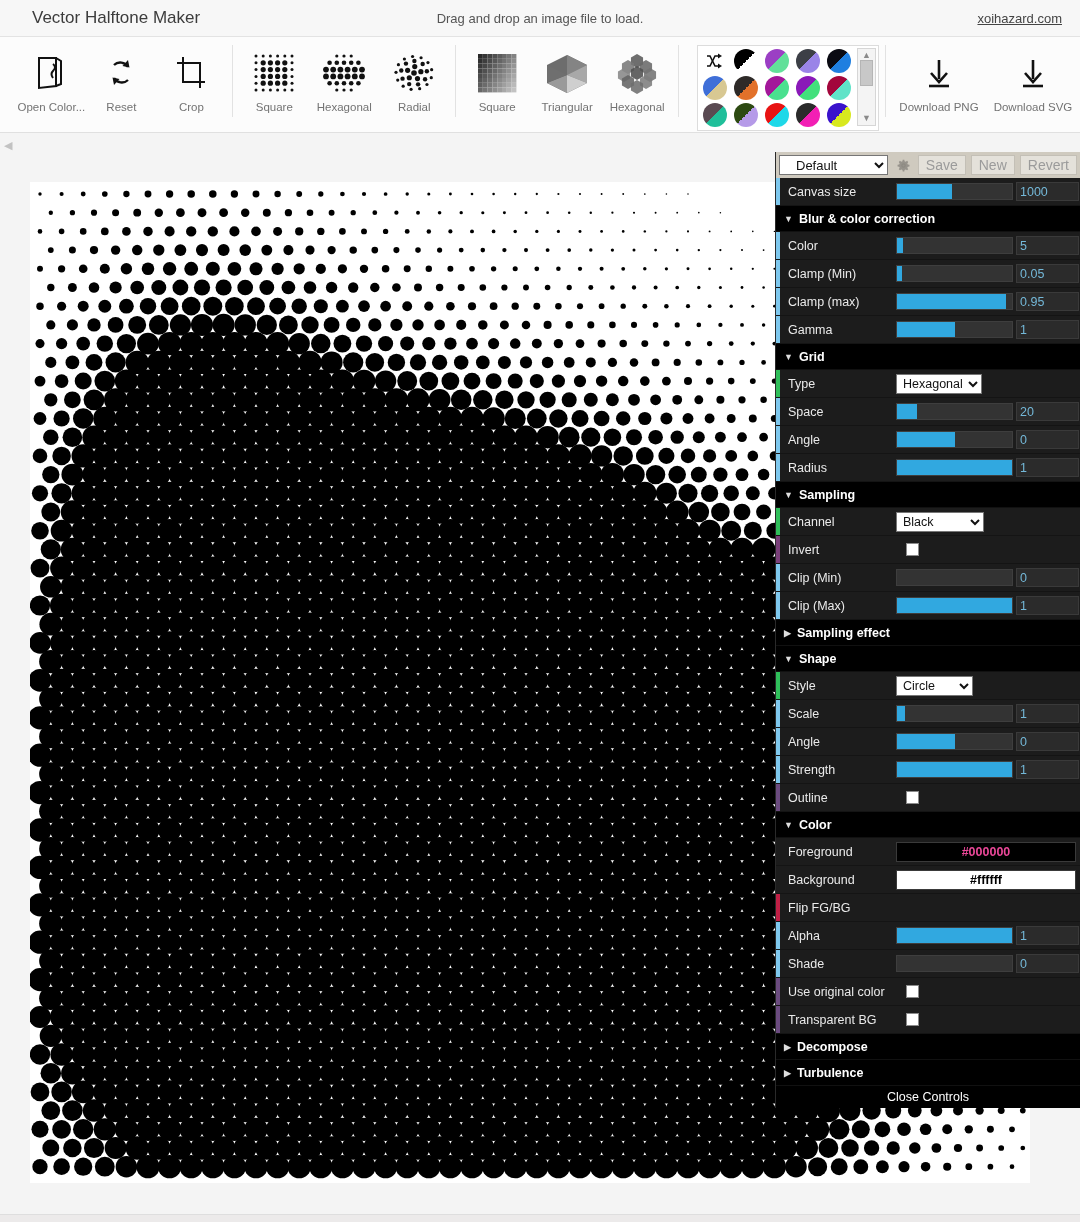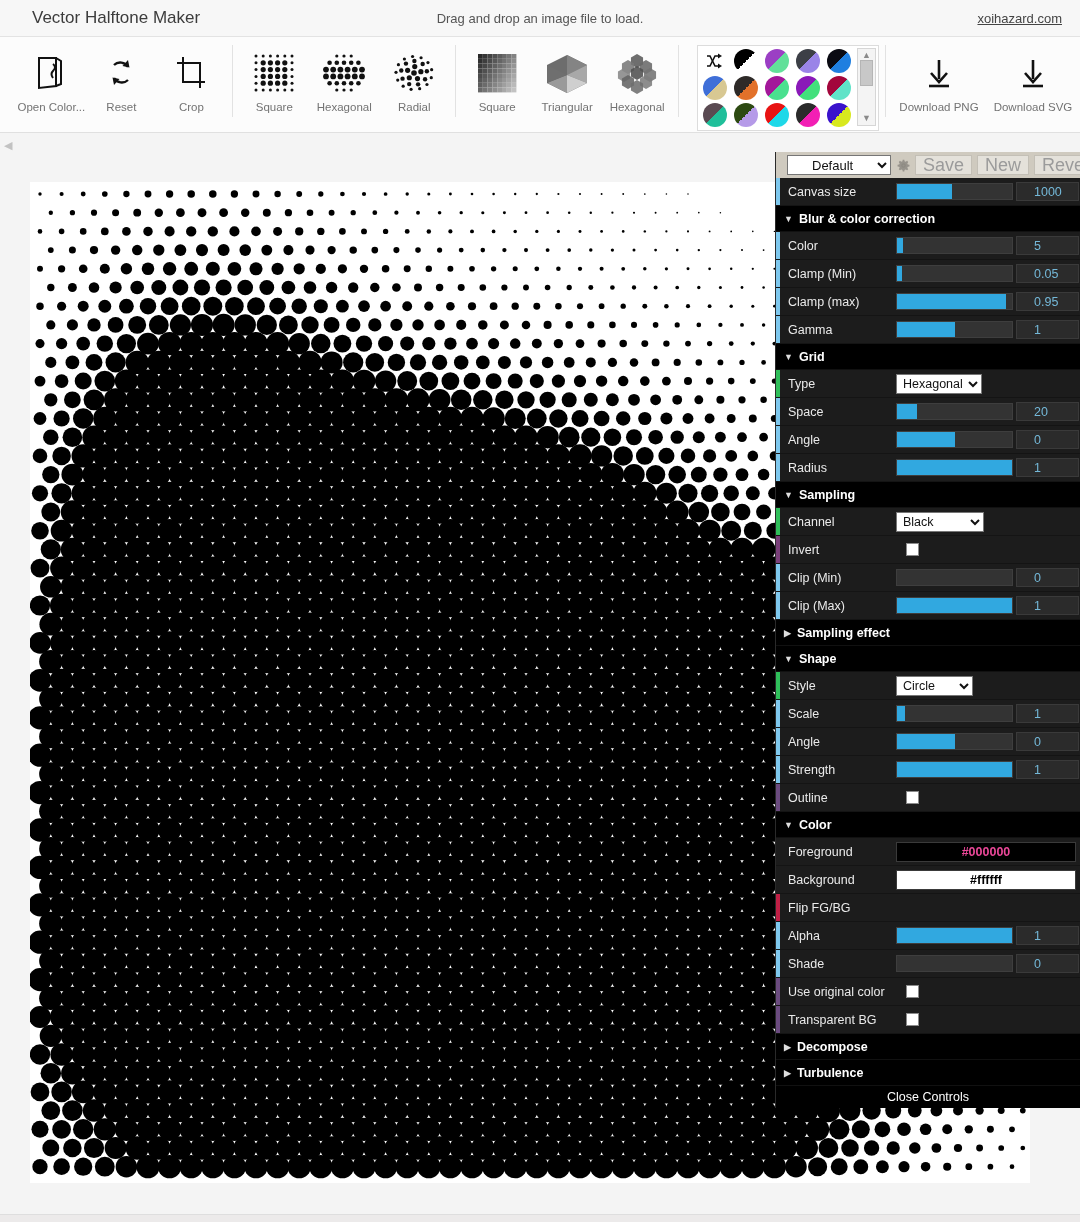--- a/index.html
+++ b/index.html
@@ -96,24 +96,24 @@
   #panel {
     position: absolute; left: 775px; top: 152px; width: 305px;
     background: #000; color: #e9e9e9; font-size: 12.5px;
     border-left: 1px solid #2a2a2a;
   }
   #preset-bar {
     height: 26px; background: #cfcabf; display: flex; align-items: center; padding: 0 3px;
   }
   #preset-select {
     width: 112px; height: 20px; font-size: 13px; font-family: "Liberation Sans", sans-serif;
-    background: #fff; color: #111; border: 1px solid #767676; padding: 0 20px; margin-left: 8px;
+    background: #fff; color: #111; border: 1px solid #767676; padding: 0 12px;
   }
   .preset-btn {
-    height: 20px; margin-left: 5px; padding: 0 7px; font-size: 18px;
+    height: 20px; margin-left: 5px; padding: 0 7px; font-size: 14px;
     background: #e4e1da; border: 1px solid #c3bfb6; color: #9b9b9b;
     display: flex; align-items: center; cursor: pointer;
     font-family: "Liberation Sans", sans-serif;
   }
   #gear-btn {
     height: 20px; width: 20px; margin-left: 6px; background: #cfcabf;
     display: flex; align-items: center; justify-content: center;
     color: #8d8a83; cursor: pointer; font-size: 13px;
   }
 
@@ -132,21 +132,21 @@
     width: 120px; padding-left: 12px; color: #eaeaea; font-size: 12.5px; white-space: nowrap;
   }
   .slider {
     position: relative; width: 117px; height: 17px;
     background: #333; border: 1px solid #3e3e3e; cursor: pointer;
   }
   .slider > i { display: block; height: 100%; background: #31a8e0; }
   .valbox {
     width: 63px; height: 19px; margin-left: 3px; background: #2b2b2b;
     border: 1px solid #3a3a3a; color: #74b8d8; font-size: 12.5px;
-    display: flex; align-items: center; padding-left: 17px; cursor: text;
+    display: flex; align-items: center; padding-left: 3px; cursor: text;
   }
 
   .section {
     height: 26px; display: flex; align-items: center; padding-left: 8px;
     background: #000; color: #fff; font-size: 12.5px; font-weight: bold; cursor: pointer;
     border-bottom: 1px solid #111;
   }
   .caret { font-size: 9px; margin-right: 6px; color: #dedede; }
 
   .sel {

